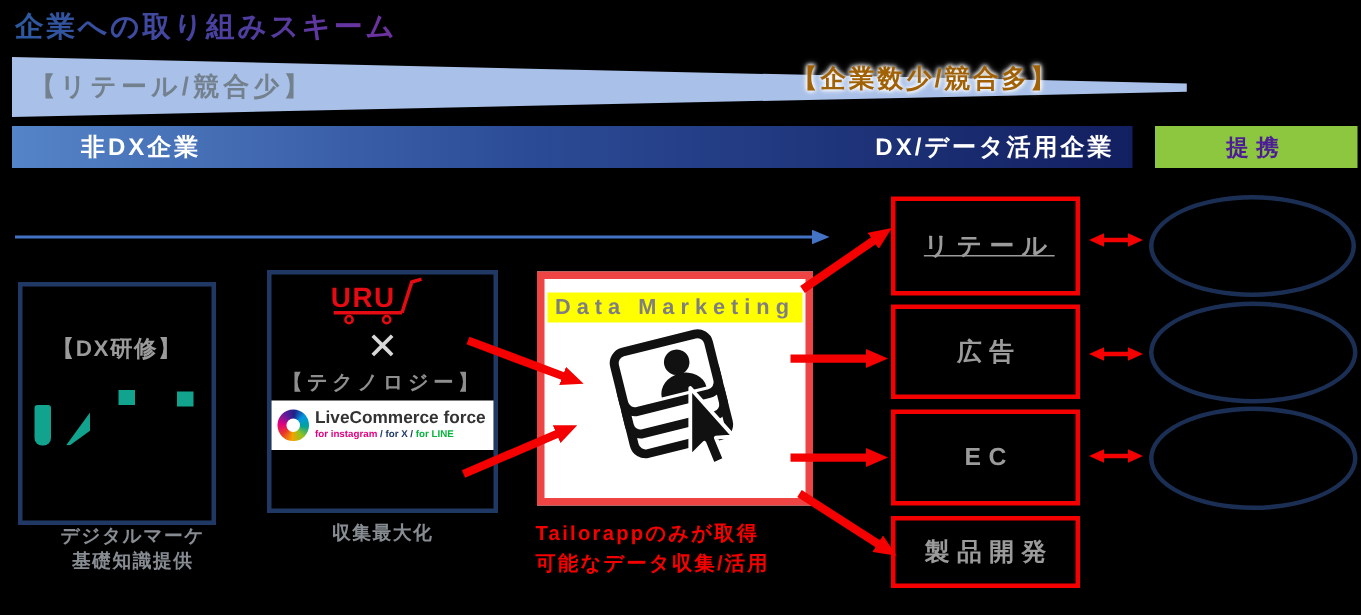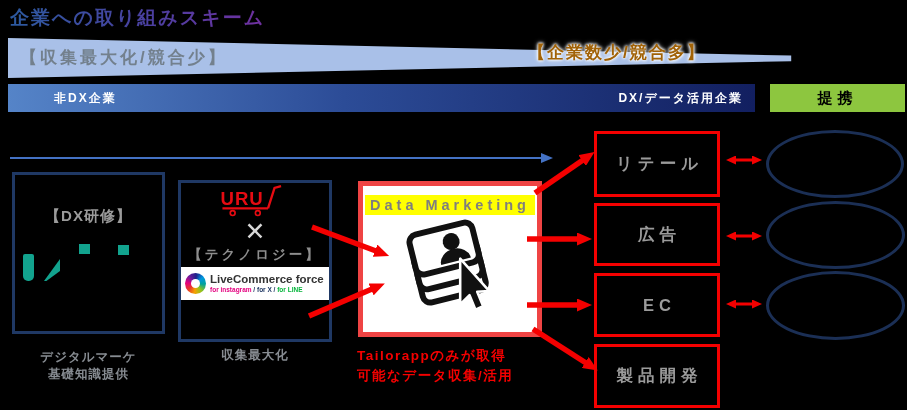--- a/index.html
+++ b/index.html
@@ -25,33 +25,33 @@
   #wedge-label-right{
     left:528px;top:41px;font-size:17px;font-weight:bold;letter-spacing:2px;color:#a16207;
     text-shadow:0 0 3px #fff,0 0 3px #fff,0 0 5px #fff;
   }
   
   #bar-blue{
     left:8px;top:84px;width:747px;height:28px;
     background:linear-gradient(90deg,#5584c8 0%,#2c4c97 45%,#121f60 100%);
     display:flex;align-items:center;justify-content:space-between;
     box-sizing:border-box;padding:0 12px 0 46px;
-    color:#fff;font-weight:bold;font-size:12px;letter-spacing:2px;
+    color:#fff;font-weight:bold;font-size:16px;letter-spacing:2px;
   }
   #bar-green{
     left:770px;top:84px;width:135px;height:28px;background:#8dc63f;
     display:flex;align-items:center;justify-content:center;
-    color:#000000;font-weight:bold;font-size:15px;letter-spacing:5px;
+    color:#4c1d95;font-weight:bold;font-size:15px;letter-spacing:5px;
   }
   #intrusion-label{
     left:22px;top:139px;font-size:12.5px;font-weight:bold;letter-spacing:2px;color:#3d4e63;
   }
   
   .nbox{border:3px solid #1f3864;box-sizing:border-box;}
-  #box-dx{left:12px;top:172px;width:153px;height:162px;}
+  #box-dx{left:12px;top:188px;width:132px;height:162px;}
   #box-dx .box-heading{margin-top:32px;text-align:center;color:#9b9b9b;font-weight:bold;font-size:15px;letter-spacing:1px;}
   .teal{position:absolute;background:#12a38e;}
   #dx-sq1{left:64px;top:69px;width:11px;height:10px;}
   #dx-sq2{left:103px;top:70px;width:11px;height:10px;}
   #dx-bar{left:8px;top:79px;width:11px;height:27px;border-radius:2px 2px 5px 5px;}
   #dx-wedge{left:29px;top:84px;width:16px;height:22px;clip-path:polygon(100% 0,100% 55%,15% 100%,0 100%);}
   #box-ct{left:178px;top:180px;width:154px;height:162px;display:flex;flex-direction:column;align-items:center;}
   .ct-heading{color:#8e8e8e;font-weight:bold;font-size:13.5px;letter-spacing:3px;}
   #ct-heading-top{margin-top:11px;}
   #cross{font-size:25px;font-weight:bold;color:#d8d8d8;line-height:1;margin:1px 0 2px;}
@@ -74,41 +74,41 @@
   #cap-ct{left:178px;top:347px;width:154px;}
   
   #box-central{left:358px;top:181px;width:184px;height:156px;border:5px solid #ef4444;background:#fff;box-sizing:border-box;}
   #dm-heading-wrap{text-align:center;margin-top:9px;}
   #dm-heading{display:inline-block;background:#ffff00;color:#7f7f7f;font-weight:bold;font-size:14.5px;letter-spacing:4px;padding:2px 5px;}
   #dm-icon{display:block;margin:0 auto;}
   #cap-central{left:357px;top:346px;color:#f40000;font-weight:bold;font-size:13.5px;letter-spacing:1.5px;line-height:1.5;}
   
   .tbox{border:3px solid #f40000;box-sizing:border-box;display:flex;align-items:center;justify-content:center;
     color:#9b9b9b;font-weight:bold;font-size:16.5px;letter-spacing:5px;text-indent:5px;}
-  #t-retail{left:594px;top:131px;width:126px;height:66px;}
+  #t-retail{left:594px;top:131px;width:126px;height:66px;text-decoration:underline;}
   #t-ad{left:594px;top:203px;width:126px;height:63px;}
   #t-ec{left:594px;top:273px;width:126px;height:64px;}
-  #t-product{left:594px;top:344px;width:126px;height:64px;}
+  #t-product{left:594px;top:344px;width:126px;height:48px;}
   
   .ellipse{border:3px solid #1b2f55;border-radius:50%;box-sizing:border-box;}
   #e1{left:766px;top:130px;width:138px;height:68px;}
   #e2{left:766px;top:201px;width:139px;height:68px;}
   #e3{left:766px;top:271px;width:139px;height:69px;}
   
   #overlay{position:absolute;left:0;top:0;pointer-events:none;}
 </style>
 </head>
 <body>
 
 <div id="canvas">
 
   <div id="title" class="abs">企業への取り組みスキーム</div>
 
   <div id="wedge" class="abs"></div>
-  <div id="wedge-label-left" class="abs">【収集最大化/競合少】</div>
+  <div id="wedge-label-left" class="abs">【リテール/競合少】</div>
   <div id="wedge-label-right" class="abs">【企業数少/競合多】</div>
 
   <div id="bar-blue" class="abs">
     <span>非DX企業</span>
     <span>DX/データ活用企業</span>
   </div>
   <div id="bar-green" class="abs">
     <span>提携</span>
   </div>
 

